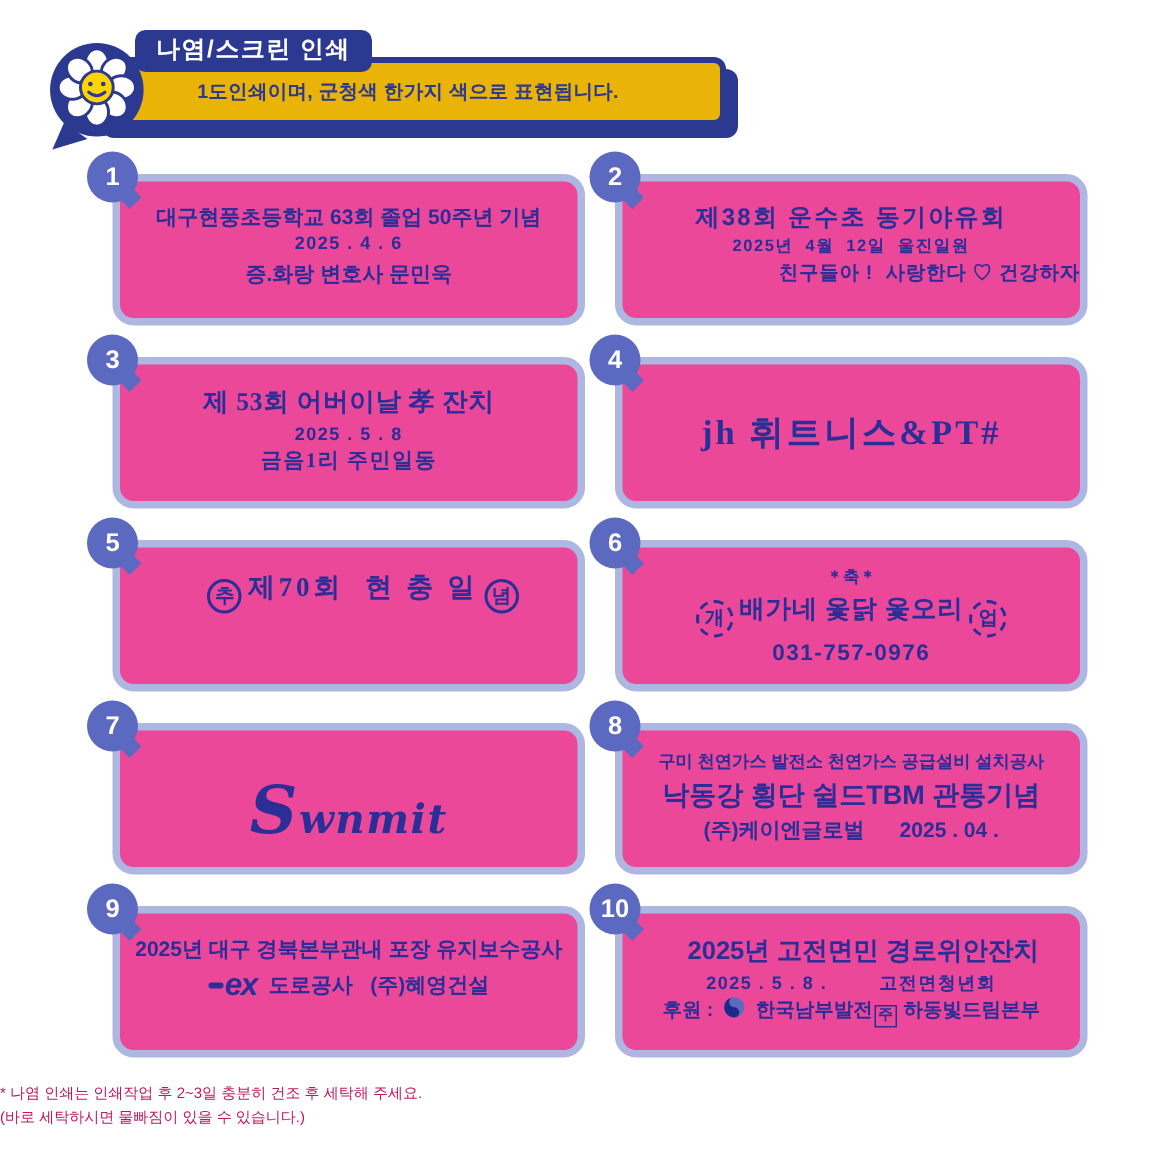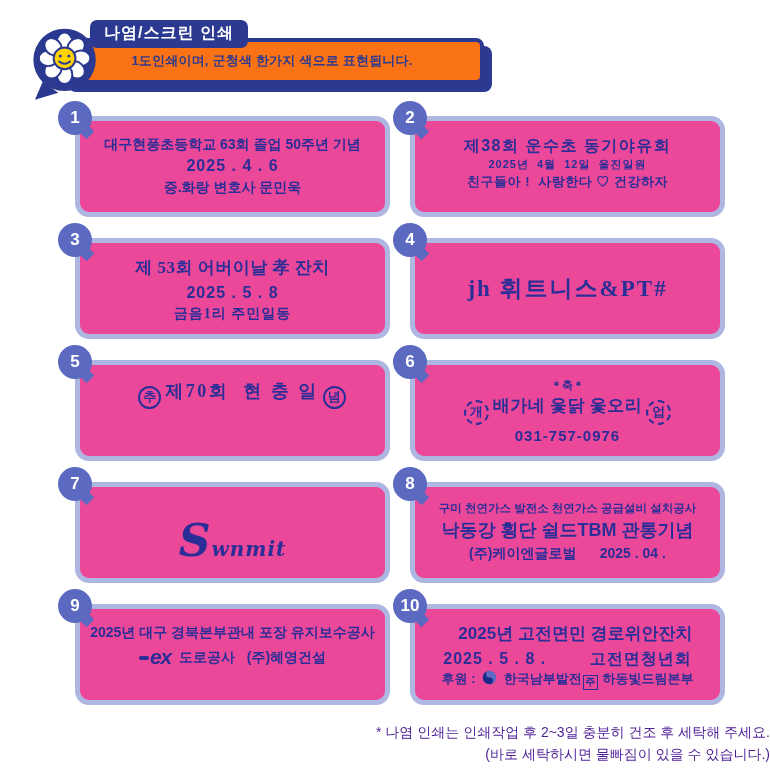--- a/index.html
+++ b/index.html
@@ -6,21 +6,21 @@
     --navy:#2b3990; --ink:#2a2e96; --box-border:#aeb6e2; --badge:#5b69c0; --yellow:#ffd400;
   }
   *{box-sizing:border-box;}
   html,body{margin:0;padding:0;}
   body{width:770px;height:770px;background:#ffffff;font-family:"Liberation Sans",sans-serif;overflow:hidden;}
   .page{width:770px;height:770px;position:relative;}
 
   
   header{position:relative;height:80px;margin:20px 0 0 24px;width:480px;}
   .flower{position:absolute;left:0;top:4px;width:78px;height:78px;z-index:3;}
-  .subtitle-bar{position:absolute;left:36px;top:18px;width:424px;height:46px;background:#f97316;
+  .subtitle-bar{position:absolute;left:36px;top:18px;width:424px;height:46px;background:#eab308;
     border:4px solid var(--navy);border-radius:8px;box-shadow:8px 8px 0 var(--navy);
     display:flex;align-items:center;justify-content:center;z-index:1;}
   .subtitle-bar span{color:var(--navy);font-weight:bold;font-size:13px;letter-spacing:0.2px;}
   .title-tab{position:absolute;left:66px;top:0px;background:var(--navy);color:#fff;font-weight:bold;
     font-size:16px;letter-spacing:1px;padding:3px 14px 4px;border-radius:7px;z-index:2;}
 
   
   .grid{display:grid;grid-template-columns:315px 315px;gap:21px 20px;margin:16px 0 0 75px;}
   .sample-box{position:relative;width:315px;height:101px;background:#ec4899;border:5px solid var(--box-border);
     border-radius:14px;padding-top:13px;color:var(--ink);overflow:hidden;}
@@ -40,47 +40,47 @@
   
   .g11{font-size:11px;font-weight:bold;}
   .g12{font-size:11.5px;font-weight:bold;}
   .g13{font-size:13px;font-weight:bold;}
   .g14{font-size:14px;font-weight:bold;}
   .g15{font-size:14px;font-weight:bold;}
   .g17{font-size:17px;font-weight:bold;padding-left:16px;}
   .g18{font-size:18px;font-weight:bold;}
   .h16{font-size:16px;font-weight:bold;letter-spacing:1.5px;}
   .h11{font-size:11px;font-weight:bold;letter-spacing:1px;}
-  .h13{font-size:13px;font-weight:bold;letter-spacing:0.5px;}
+  .h13{font-size:13px;font-weight:bold;letter-spacing:0.5px;text-align:right;}
   .s14{font-family:"Liberation Serif",serif;font-size:14px;font-weight:bold;letter-spacing:1px;}
   .s17{font-family:"Liberation Serif",serif;font-size:17px;font-weight:bold;letter-spacing:0.5px;}
   .s18{font-family:"Liberation Serif",serif;font-size:18px;font-weight:bold;letter-spacing:2.5px;padding-left:19px;}
   .s23{font-family:"Liberation Serif",serif;font-size:23px;font-weight:bold;letter-spacing:2px;}
-  .d12{font-size:16px;font-weight:bold;letter-spacing:1px;}
+  .d12{font-size:12px;font-weight:bold;letter-spacing:1px;}
   .d13{font-family:"Liberation Serif",serif;font-size:13px;font-weight:bold;letter-spacing:1px;}
   .d15{font-size:15px;font-weight:bold;letter-spacing:1px;}
-  .script{font-family:"DejaVu Serif",serif;font-style:italic;font-weight:bold;font-size:20px;letter-spacing:1px;margin-top:16px;}
+  .script{font-family:"DejaVu Serif",serif;font-style:italic;font-weight:bold;font-size:27px;letter-spacing:1px;margin-top:16px;}
   .script::first-letter{font-size:44px;}
 
   
   .circled{display:inline-flex;align-items:center;justify-content:center;width:23px;height:23px;
     border:2px solid var(--ink);border-radius:50%;font-size:13px;letter-spacing:0;margin:0 4px;
     vertical-align:-4px;font-family:"Liberation Serif",serif;}
   .wreathed{display:inline-flex;align-items:center;justify-content:center;width:25px;height:25px;
     border:2px dashed var(--ink);border-radius:50%;font-size:13px;letter-spacing:0;margin:0 4px;
     vertical-align:-5px;font-family:"Liberation Sans",sans-serif;}
   .boxedch{display:inline-flex;align-items:center;justify-content:center;border:1.5px solid var(--ink);
     font-size:10px;letter-spacing:0;width:15px;height:15px;vertical-align:-2px;margin:0 1px;}
   .exlogo{font-style:italic;font-weight:900;font-size:21px;letter-spacing:-1px;vertical-align:-2px;margin-right:4px;}
   .exdash{display:inline-block;width:10px;height:4px;background:currentColor;margin-right:1px;
     vertical-align:4px;border-radius:2px;}
   .kospo{display:inline-block;vertical-align:-2px;margin:0 3px;line-height:0;}
 
   
-  footer{margin-top:17px;text-align:right;color:#4c1d95;font-size:14px;line-height:1.55;}
+  footer{margin-top:17px;text-align:left;color:#be185d;font-size:10px;line-height:1.55;}
 </style>
 </head>
 <body>
 
 <div class="page">
 
   <header>
     <svg class="flower" viewBox="0 0 100 100" aria-hidden="true">
       <circle cx="52" cy="46" r="40" fill="#2b3990"></circle>
       <path d="M24 74 L14 97 L44 88 Z" fill="#2b3990"></path>

